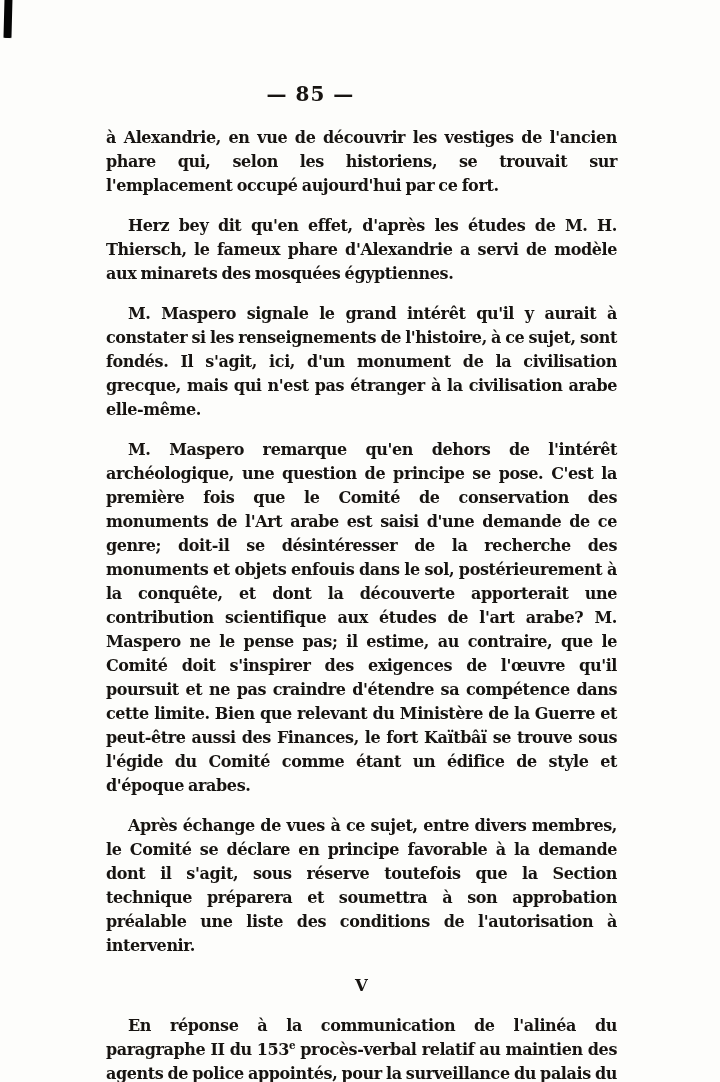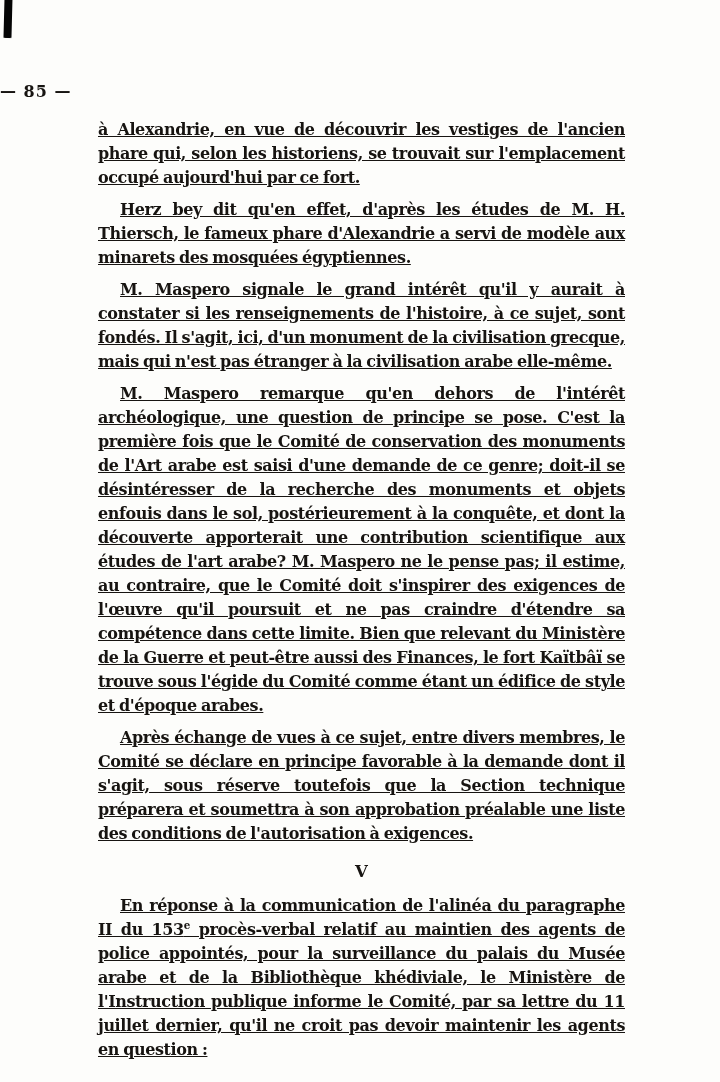--- a/index.html
+++ b/index.html
@@ -31,40 +31,40 @@
     background: #050505;
     transform: rotate(1.5deg);
     border-radius: 1px;
     filter: blur(0.3px);
   }
   .page-header {
     position: absolute;
     top: 82px;
     left: 0;
     width: 621px;
-    font-size: 16px;
+    text-align: center;
+    font-size: 20px;
     font-weight: 700;
     letter-spacing: 1px;
   }
   .text-block {
     position: absolute;
     left: 90px;
     top: 110px;
     width: 543px;
     font-size: 16px;
     line-height: 24px;
     font-weight: 700;
     text-align: justify;
     letter-spacing: -0.4px;
     word-spacing: -1px;
   }
   .text-block p {
-    margin: 8px;
+    margin: 16px;
     text-indent: 22px;
-    text-decoration: underline;
   }
   .text-block p.noindent {
     text-indent: 0;
   }
   .section-heading {
     margin: 14px 0 10px 0;
     text-align: center;
     font-size: 16.5px;
     font-weight: 700;
     text-indent: 0;
@@ -89,21 +89,21 @@
 
     <p class="noindent">à Alexandrie, en vue de découvrir les vestiges de l'ancien phare qui, selon les historiens, se trouvait sur l'emplacement occupé aujourd'hui par ce fort.</p>
 
     <p>Herz bey dit qu'en effet, d'après les études de M. H. Thiersch, le fameux phare d'Alexandrie a servi de modèle aux minarets des mosquées égyptiennes.</p>
 
     <p>M. Maspero signale le grand intérêt qu'il y aurait à constater si les renseignements de l'histoire, à ce sujet, sont fondés. Il s'agit, ici, d'un monument de la civilisation grecque, mais qui n'est pas étranger à la civilisation arabe elle-même.</p>
 
     <p>M. Maspero remarque qu'en dehors de l'intérêt archéologique, une question de principe se pose. C'est la première fois que le Comité de conservation des monuments de l'Art arabe est saisi d'une demande de ce genre; doit-il se désintéresser de la recherche des monuments et objets enfouis dans le sol, postérieurement à la conquête, et dont la découverte apporterait une contribution scientifique aux études de l'art arabe? M. Maspero ne le pense pas; il estime, au contraire, que le Comité doit s'inspirer des exigences de l'œuvre qu'il poursuit et ne pas craindre d'étendre sa compétence dans cette limite. Bien que relevant du Ministère de la Guerre et peut-être aussi des Finances, le fort Kaïtbâï se trouve sous l'égide du Comité comme étant un édifice de style et d'époque arabes.</p>
 
 
-    <p>Après échange de vues à ce sujet, entre divers membres, le Comité se déclare en principe favorable à la demande dont il s'agit, sous réserve toutefois que la Section technique préparera et soumettra à son approbation préalable une liste des conditions de l'autorisation à exigences.</p>
+    <p>Après échange de vues à ce sujet, entre divers membres, le Comité se déclare en principe favorable à la demande dont il s'agit, sous réserve toutefois que la Section technique préparera et soumettra à son approbation préalable une liste des conditions de l'autorisation à intervenir.</p>
 
 
     <div class="section-heading">V</div>
 
     <p class="section-para"><span>En réponse à la communication de l'alinéa du paragraphe II du 153</span><sup>e</sup><span> procès-verbal relatif au maintien des agents de police appointés, pour la surveillance du palais du Musée arabe et de la Bibliothèque khédiviale, le Ministère de l'Instruction publique informe le Comité, par sa lettre du 11 juillet dernier, qu'il ne croit pas devoir maintenir les agents en question :</span></p>
 
   </div>
 </div>
 
 </body></html>

